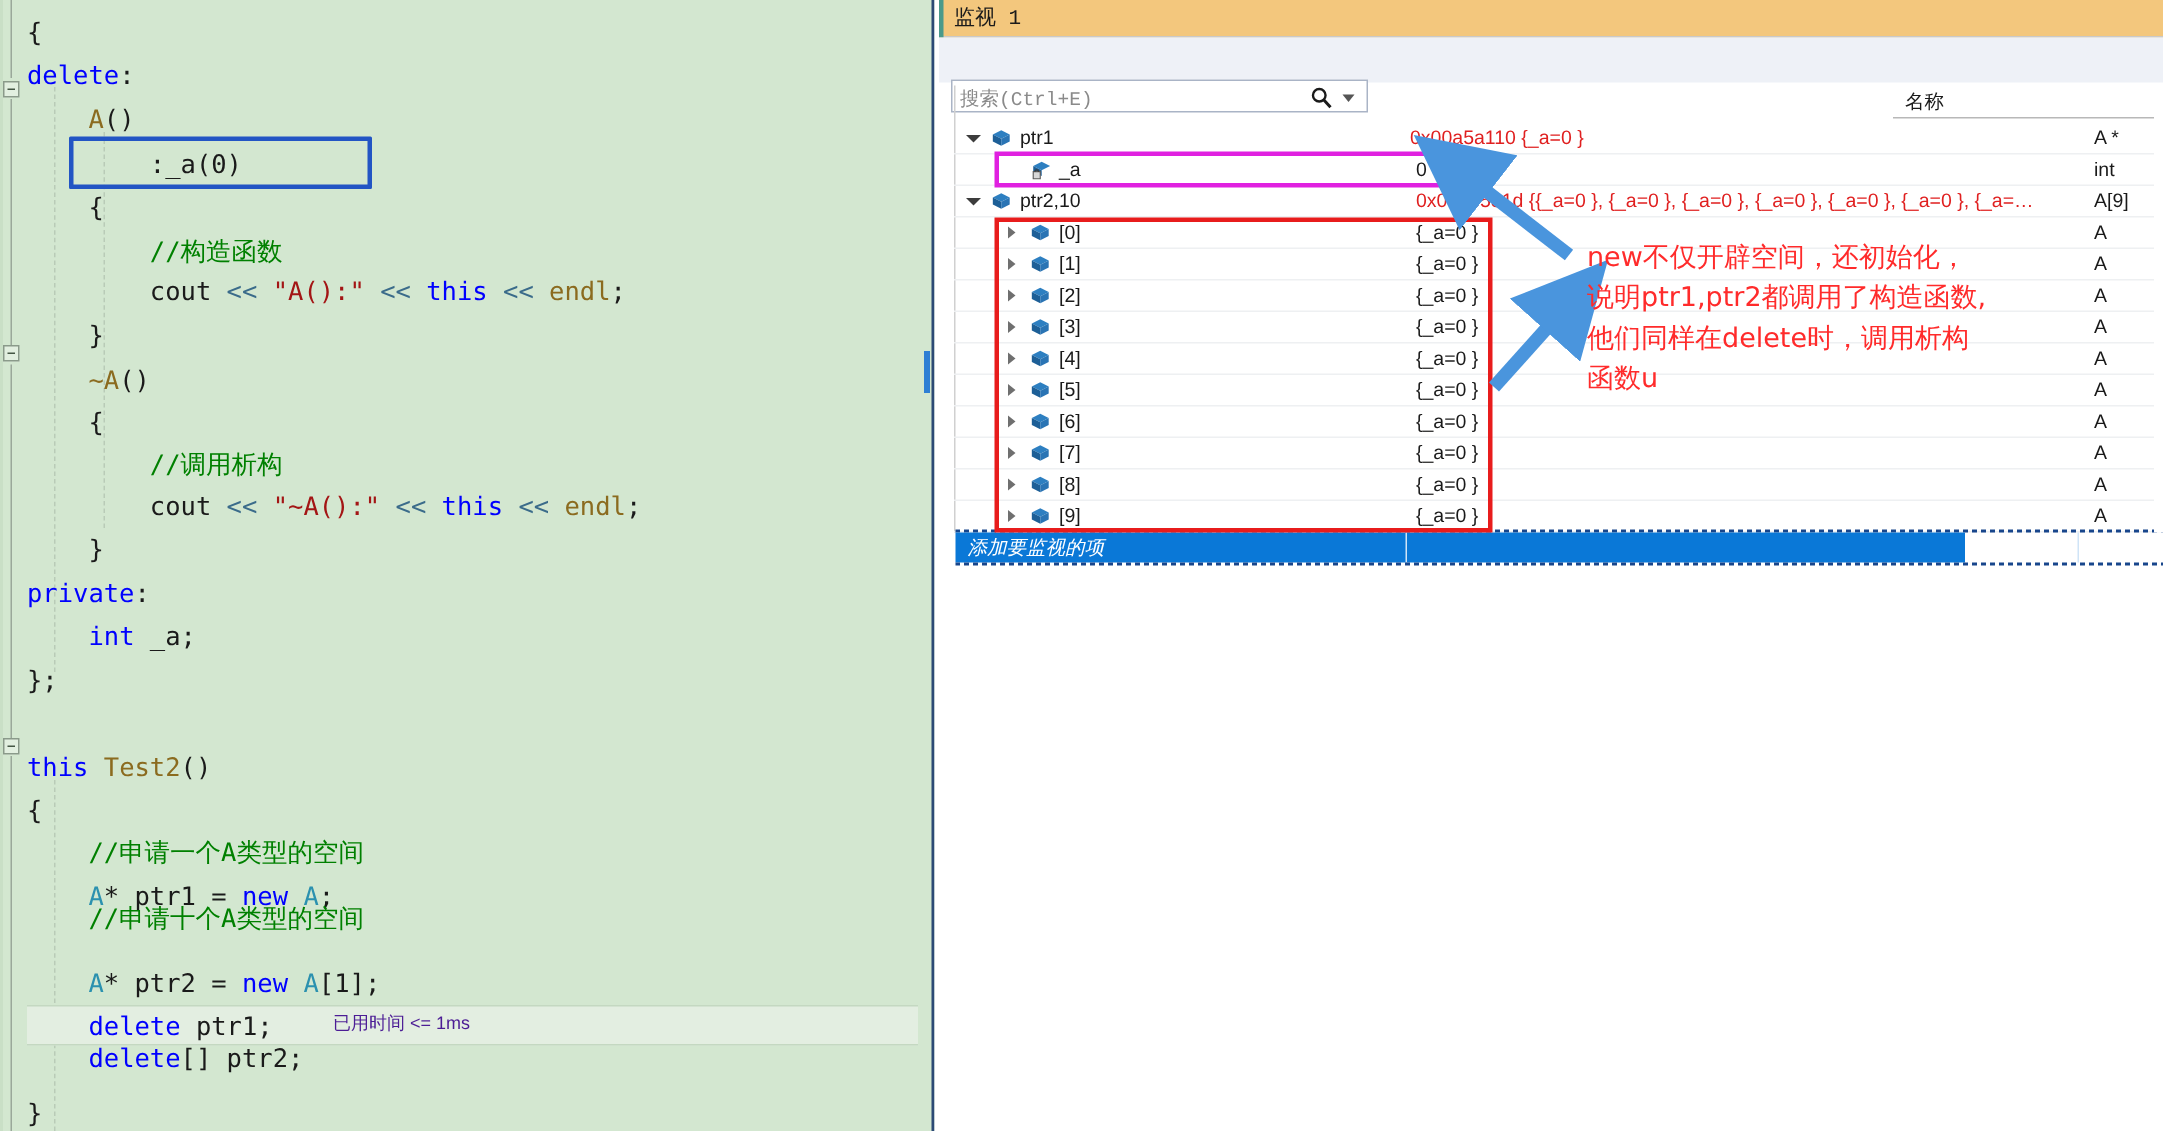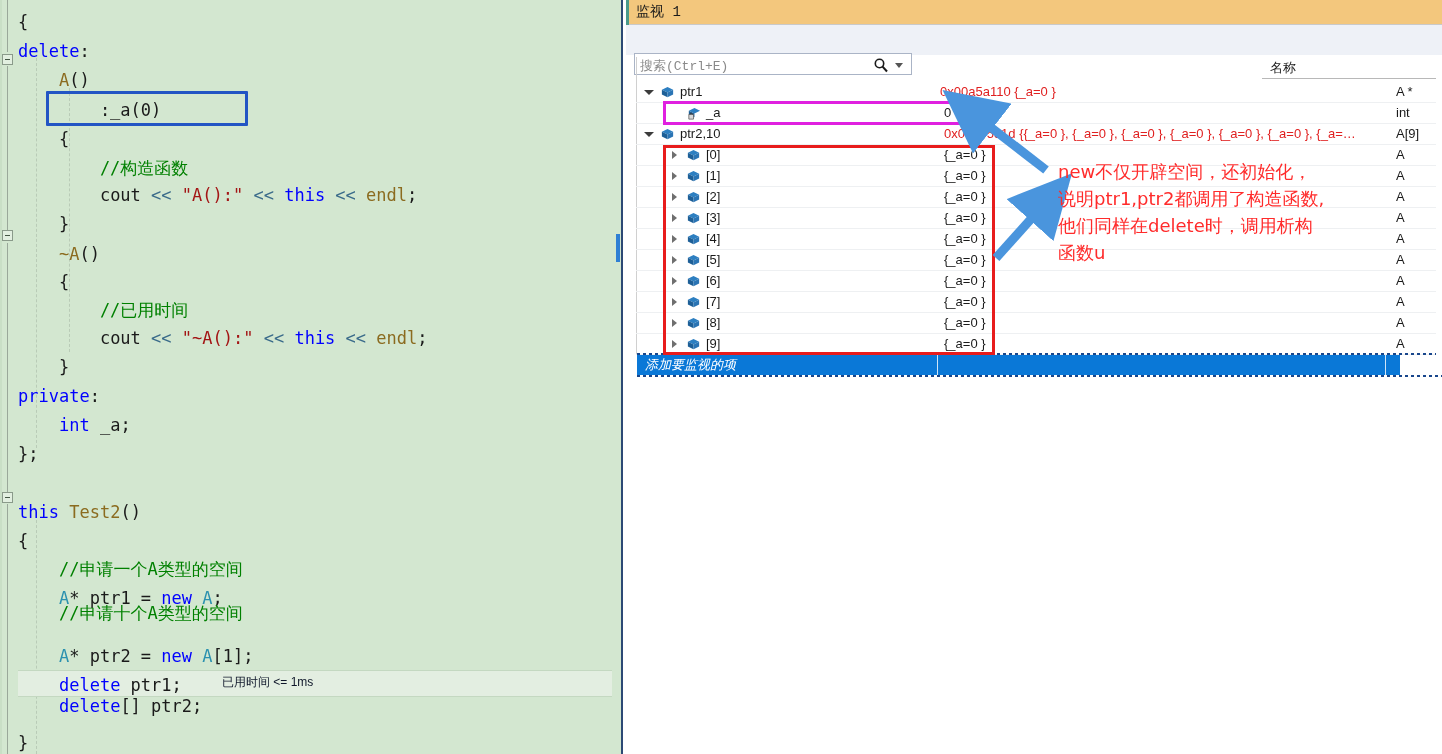--- a/index.html
+++ b/index.html
@@ -52,21 +52,21 @@
   .op{color:#3a6b8a;}
   .plain{color:#1a1a1a;}
   .hl-row{
     position:absolute;left:18px;width:594px;height:27px;
     background:#e3eee1;border-top:1px solid #c4d8c1;border-bottom:1px solid #c4d8c1;
     box-sizing:border-box;
   }
   .elapsed{
     position:absolute;
     font-family:"Liberation Sans",sans-serif;
-    font-size:12px;color:#0f172a;
+    font-size:12px;color:#4c1d95;
   }
   #blue-box{
     position:absolute;left:46px;top:91px;width:202px;height:35px;
     border:3px solid #2255c4;box-sizing:border-box;border-radius:1px;
   }
   #code-right-border{
     position:absolute;left:621px;top:0;width:2px;height:754px;background:#2c4a75;
   }
   #code-gap{
     position:absolute;left:623px;top:0;width:3px;height:754px;background:#ffffff;
@@ -130,21 +130,21 @@
     width:0;height:0;border-top:4px solid transparent;border-bottom:4px solid transparent;
     border-left:5px solid #6f6f6f;position:absolute;top:6px;
   }
   .cube{position:absolute;top:3px;width:15px;height:15px;}
   .nm{position:absolute;font-size:13px;color:#1a1a1a;top:2px;}
   .vl{position:absolute;font-size:13px;top:2px;}
   .vl.red{color:#e02020;}
   .vl.blk{color:#1a1a1a;}
   .ty{position:absolute;left:1396px;font-size:13px;color:#1a1a1a;top:2px;}
   #add-row{
-    position:absolute;left:637px;top:355px;width:763px;height:20px;
+    position:absolute;left:637px;top:355px;width:673px;height:20px;
     background:#0a78d7;
   }
   #add-row .txt{
     position:absolute;left:8px;top:1px;font-size:13px;color:#ffffff;font-style:italic;
   }
   #add-row .sep{position:absolute;left:300px;top:0;width:1px;height:20px;background:#cfe4f7;}
   #add-row .sep2{position:absolute;left:748px;top:0;width:1px;height:20px;background:#cfe4f7;}
   #dotted-top{position:absolute;left:637px;top:353px;width:805px;height:2px;
      background-image:repeating-linear-gradient(to right,#18468c 0 3px,transparent 3px 6px);}
   #dotted-bot{position:absolute;left:637px;top:375px;width:805px;height:2px;
@@ -194,21 +194,21 @@
       <div class="code-line" style="top: 8px; left: 18px;"><span class="plain">{</span></div>
       <div class="code-line" style="top: 37px; left: 18px;"><span class="kw">delete</span><span class="plain">:</span></div>
       <div class="code-line" style="top: 66px; left: 18px;"><span class="plain">    </span><span class="fn">A</span><span class="plain">()</span></div>
       <div class="code-line" style="top: 96px; left: 18px;"><span class="plain">        :_a(0)</span></div>
       <div class="code-line" style="top: 125px; left: 18px;"><span class="plain">    {</span></div>
       <div class="code-line" style="top: 154px; left: 18px;"><span class="cmt">        //构造函数</span></div>
       <div class="code-line" style="top: 181px; left: 18px;"><span class="plain">        </span><span class="plain">cout</span><span class="op"> &lt;&lt; </span><span class="str">"A():"</span><span class="op"> &lt;&lt; </span><span class="kw">this</span><span class="op"> &lt;&lt; </span><span class="fn">endl</span><span class="plain">;</span></div>
       <div class="code-line" style="top: 210px; left: 18px;"><span class="plain">    }</span></div>
       <div class="code-line" style="top: 240px; left: 18px;"><span class="plain">    </span><span class="fn">~A</span><span class="plain">()</span></div>
       <div class="code-line" style="top: 268px; left: 18px;"><span class="plain">    {</span></div>
-      <div class="code-line" style="top: 296px; left: 18px;"><span class="cmt">        //已用时间</span></div>
+      <div class="code-line" style="top: 296px; left: 18px;"><span class="cmt">        //调用析构</span></div>
       <div class="code-line" style="top: 324px; left: 18px;"><span class="plain">        </span><span class="plain">cout</span><span class="op"> &lt;&lt; </span><span class="str">"~A():"</span><span class="op"> &lt;&lt; </span><span class="kw">this</span><span class="op"> &lt;&lt; </span><span class="fn">endl</span><span class="plain">;</span></div>
       <div class="code-line" style="top: 353px; left: 18px;"><span class="plain">    }</span></div>
       <div class="code-line" style="top: 382px; left: 18px;"><span class="kw">private</span><span class="plain">:</span></div>
       <div class="code-line" style="top: 411px; left: 18px;"><span class="plain">    </span><span class="kw">int</span><span class="plain"> _a;</span></div>
       <div class="code-line" style="top: 440px; left: 18px;"><span class="plain">};</span></div>
       <div class="code-line" style="top: 498px; left: 18px;"><span class="kw">this</span><span class="plain"> </span><span class="fn">Test2</span><span class="plain">()</span></div>
       <div class="code-line" style="top: 527px; left: 18px;"><span class="plain">{</span></div>
       <div class="code-line" style="top: 555px; left: 18px;"><span class="cmt">    //申请一个A类型的空间</span></div>
       <div class="code-line" style="top: 584px; left: 18px;"><span class="plain">    </span><span class="cls">A</span><span class="plain">* ptr1 = </span><span class="kw">new</span><span class="plain"> </span><span class="cls">A</span><span class="plain">;</span></div>
       <div class="code-line" style="top: 599px; left: 18px;"><span class="cmt">    //申请十个A类型的空间</span></div>

